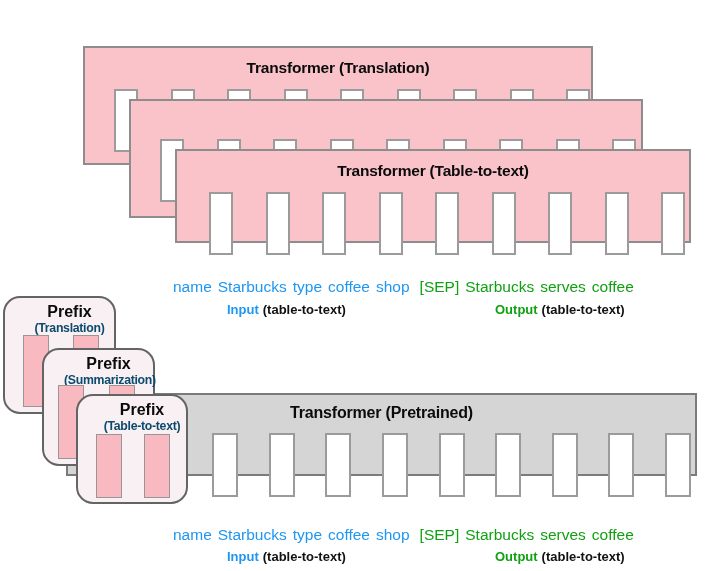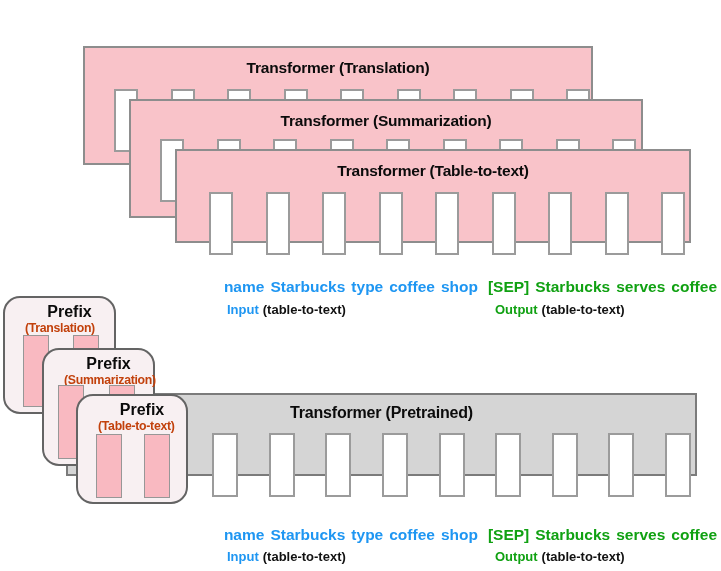--- a/index.html
+++ b/index.html
@@ -52,34 +52,34 @@
 
   
   .pbox{
     position:absolute; box-sizing:border-box;
     background:var(--prefix-box-bg); border:2.5px solid #646464; border-radius:17px;padding-left:20px;
   }
   #pbox1{ left:3px;  top:296px; width:113px; height:118px; }
   #pbox2{ left:42px; top:348px; width:113px; height:118px; }
   #pbox3{ left:76px; top:394px; width:112px; height:110px; }
   .pbox .ptitle{ text-align:center; font-size:16px;  line-height:1.1; margin-top:5px; color:#0b0b0b;}
-  .pbox .psub  { font-size:12.3px; line-height:1.15; color:#c2410c; letter-spacing:-0.3px;}
+  .pbox .psub  { text-align:center; font-size:12.3px; line-height:1.15; color:#0c4a6e; letter-spacing:-0.3px;}
   .bar-row{ position:absolute; display:flex; justify-content:space-between; }
   #pbox1 .bar-row{ left:18px; top:37px; width:76px; height:72px; }
   #pbox2 .bar-row{ left:14px; top:35px; width:77px; height:74px; }
   #pbox3 .bar-row{ left:18px; top:38px; width:74px; height:64px; }
   .bar{
     width:26px; height:100%; box-sizing:border-box;
     background:var(--bar-pink); border:1.5px solid #979797;
   }
 
   
   .tokens{
-    position:absolute; left:170px; width:550px; text-align:right;
-    font-size:15.5px; font-weight:bold; white-space:nowrap;
+    position:absolute; left:170px; width:550px; text-align:left;
+    font-size:15.5px; font-weight:normal; white-space:nowrap;
   }
   #tokens-top{ top:278px; }
   #tokens-bottom{ top:526px; }
   .tok-group{ display:inline; }
   .tok-group .token{ margin:0 3px; }
   .blue{ color:var(--input-blue); }
   .green{ color:var(--output-green); }
   .dark{ color:#111111; }
   .in-group{ margin-right:4px; }
 
@@ -108,21 +108,20 @@
         <div class="slot"></div>
         <div class="slot"></div>
         <div class="slot"></div>
         <div class="slot"></div>
         <div class="slot"></div>
         <div class="slot"></div>
       </div>
   </div>
 
   <div class="tbox" id="tbox2">
-    <div class="btitle">Transformer (Summarization)</div>
     <div class="slot-row">
         <div class="slot"></div>
         <div class="slot"></div>
         <div class="slot"></div>
         <div class="slot"></div>
         <div class="slot"></div>
         <div class="slot"></div>
         <div class="slot"></div>
         <div class="slot"></div>
         <div class="slot"></div>

